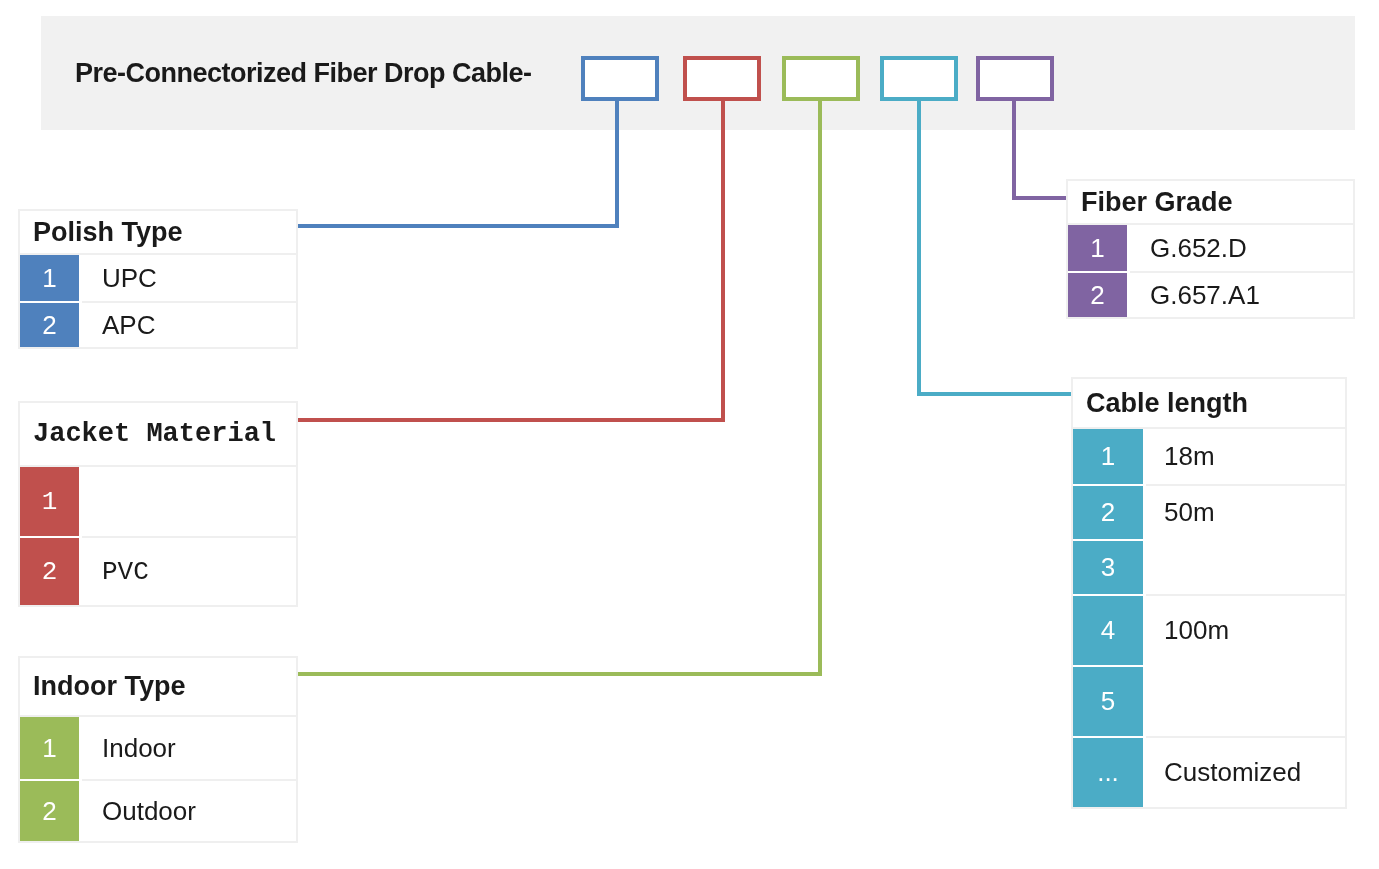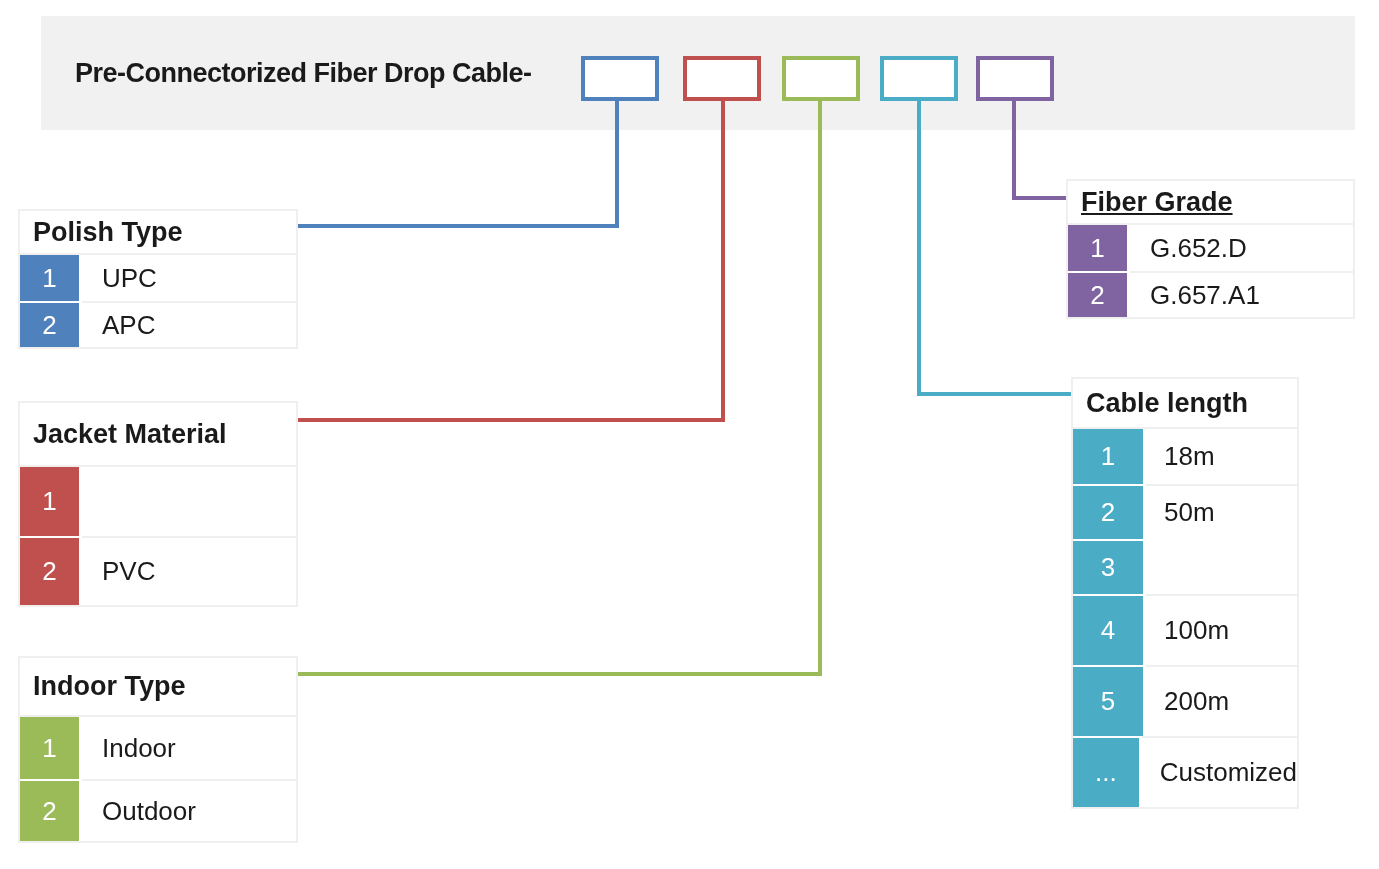--- a/index.html
+++ b/index.html
@@ -45,30 +45,30 @@
              border-bottom:2px solid var(--tbl-border);}
   .pn-row{display:flex;}
   .code-cell{width:62px;display:flex;align-items:center;justify-content:center;
              color:#fff;font-size:26px;border-right:3px solid #fff;}
   .pn-row + .pn-row .code-cell{border-top:2px solid #fff;}
   .label-cell{flex:1;display:flex;align-items:center;padding-left:20px;font-size:26px;}
   .pn-row + .pn-row .label-cell{border-top:2px solid var(--tbl-border);}
   #t-polish{left:18px;top:202px;width:280px;margin-top:7px;}
   #t-polish .pn-header{height:44px;} #t-polish .pn-row{height:46px;}
   #t-polish .code-cell{background:var(--blue);}
-  #t-jacket{left:18px;top:401px;width:280px;}
+  #t-jacket{left:18px;top:401px;width:280px;font-family:Liberation Mono, monospace;}
   #t-jacket .pn-header{height:64px;} #t-jacket .pn-row{height:69px;}
   #t-jacket .code-cell{background:var(--red);}
   #t-cabletype{left:18px;top:656px;width:280px;}
   #t-cabletype .pn-header{height:59px;} #t-cabletype .pn-row{height:62px;}
   #t-cabletype .code-cell{background:var(--green);}
   #t-fibergrade{left:1066px;top:179px;width:289px;}
-  #t-fibergrade .pn-header{height:44px;text-decoration:underline;} #t-fibergrade .pn-row{height:46px;}
+  #t-fibergrade .pn-header{height:44px;} #t-fibergrade .pn-row{height:46px;}
   #t-fibergrade .code-cell{background:var(--purple);}
-  #t-cablelength{left:1071px;top:377px;width:228px;}
+  #t-cablelength{left:1071px;top:377px;width:276px;}
   #t-cablelength .pn-header{height:50px;} #t-cablelength .pn-row{height:55px;}
   #t-cablelength .pn-row.tall{height:71px;}
   #t-cablelength .code-cell{background:var(--teal);width:73px;}
   #t-cablelength .label-cell{padding-left:18px;}
 </style>
 </head>
 <body>
 
 <div class="canvas">
 
@@ -151,21 +151,20 @@
     </div>
     <div class="pn-row">
       <div class="code-cell">3</div>
     </div>
     <div class="pn-row tall">
       <div class="code-cell">4</div>
       <div class="label-cell">100m</div>
     </div>
     <div class="pn-row tall">
       <div class="code-cell">5</div>
-      <div class="label-cell">200m</div>
     </div>
     <div class="pn-row tall">
       <div class="code-cell">...</div>
       <div class="label-cell">Customized</div>
     </div>
   </div>
 
 </div>
 
 </body></html>

